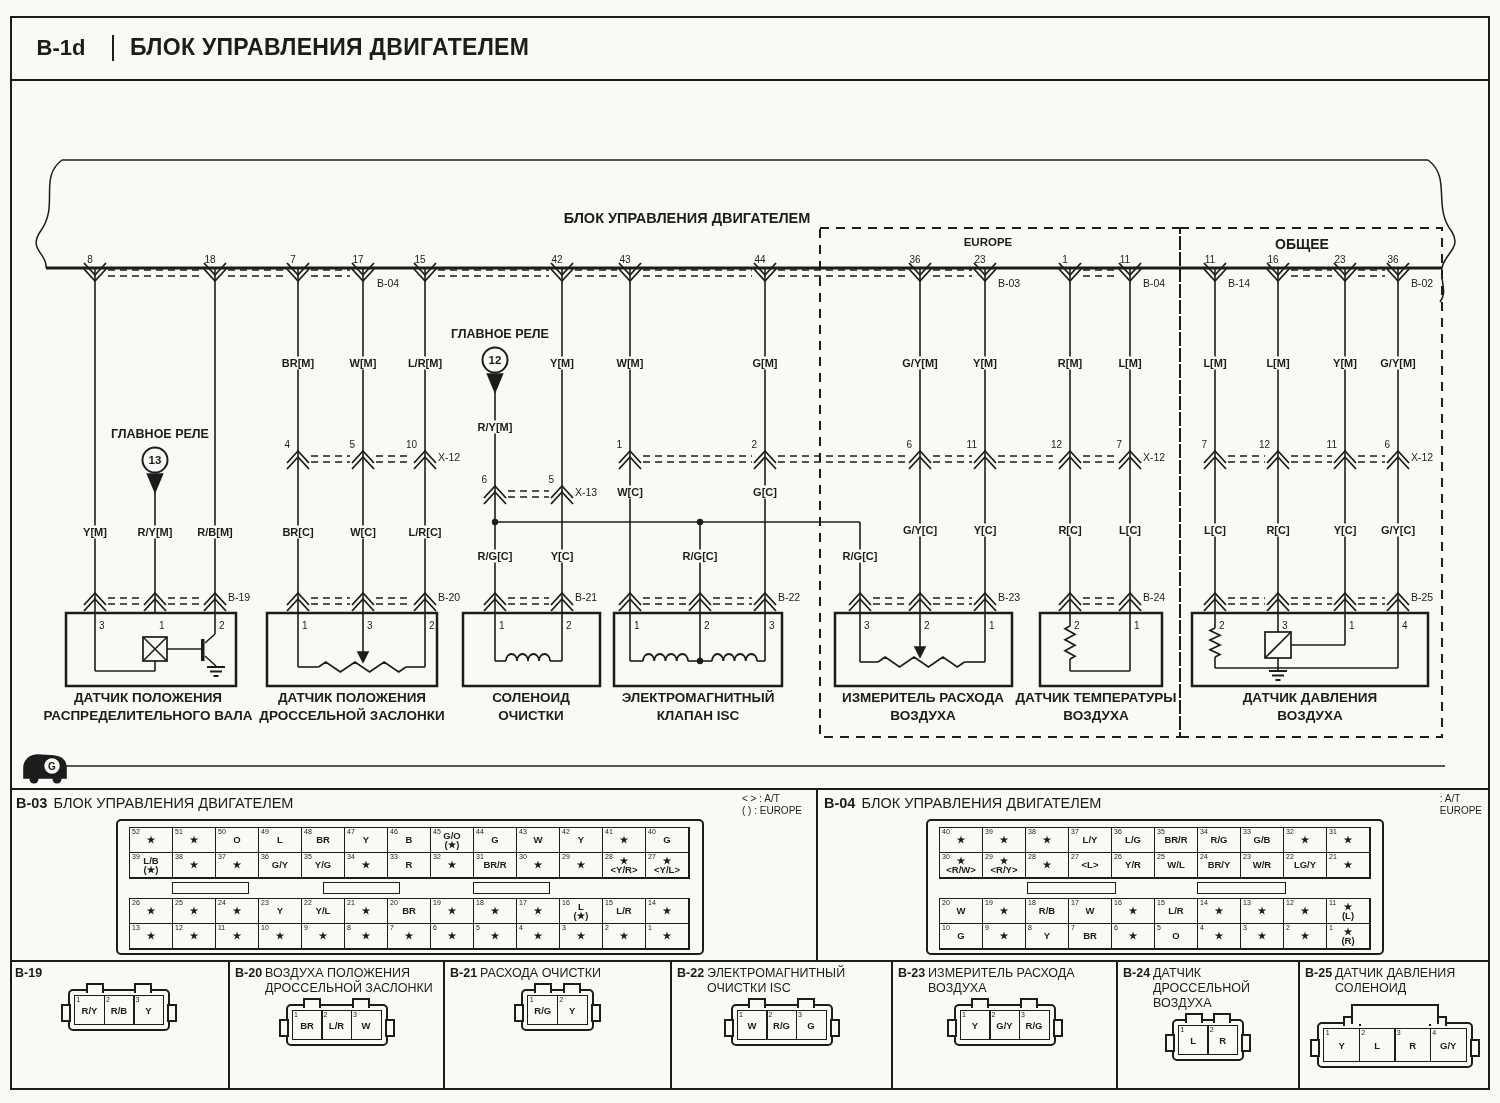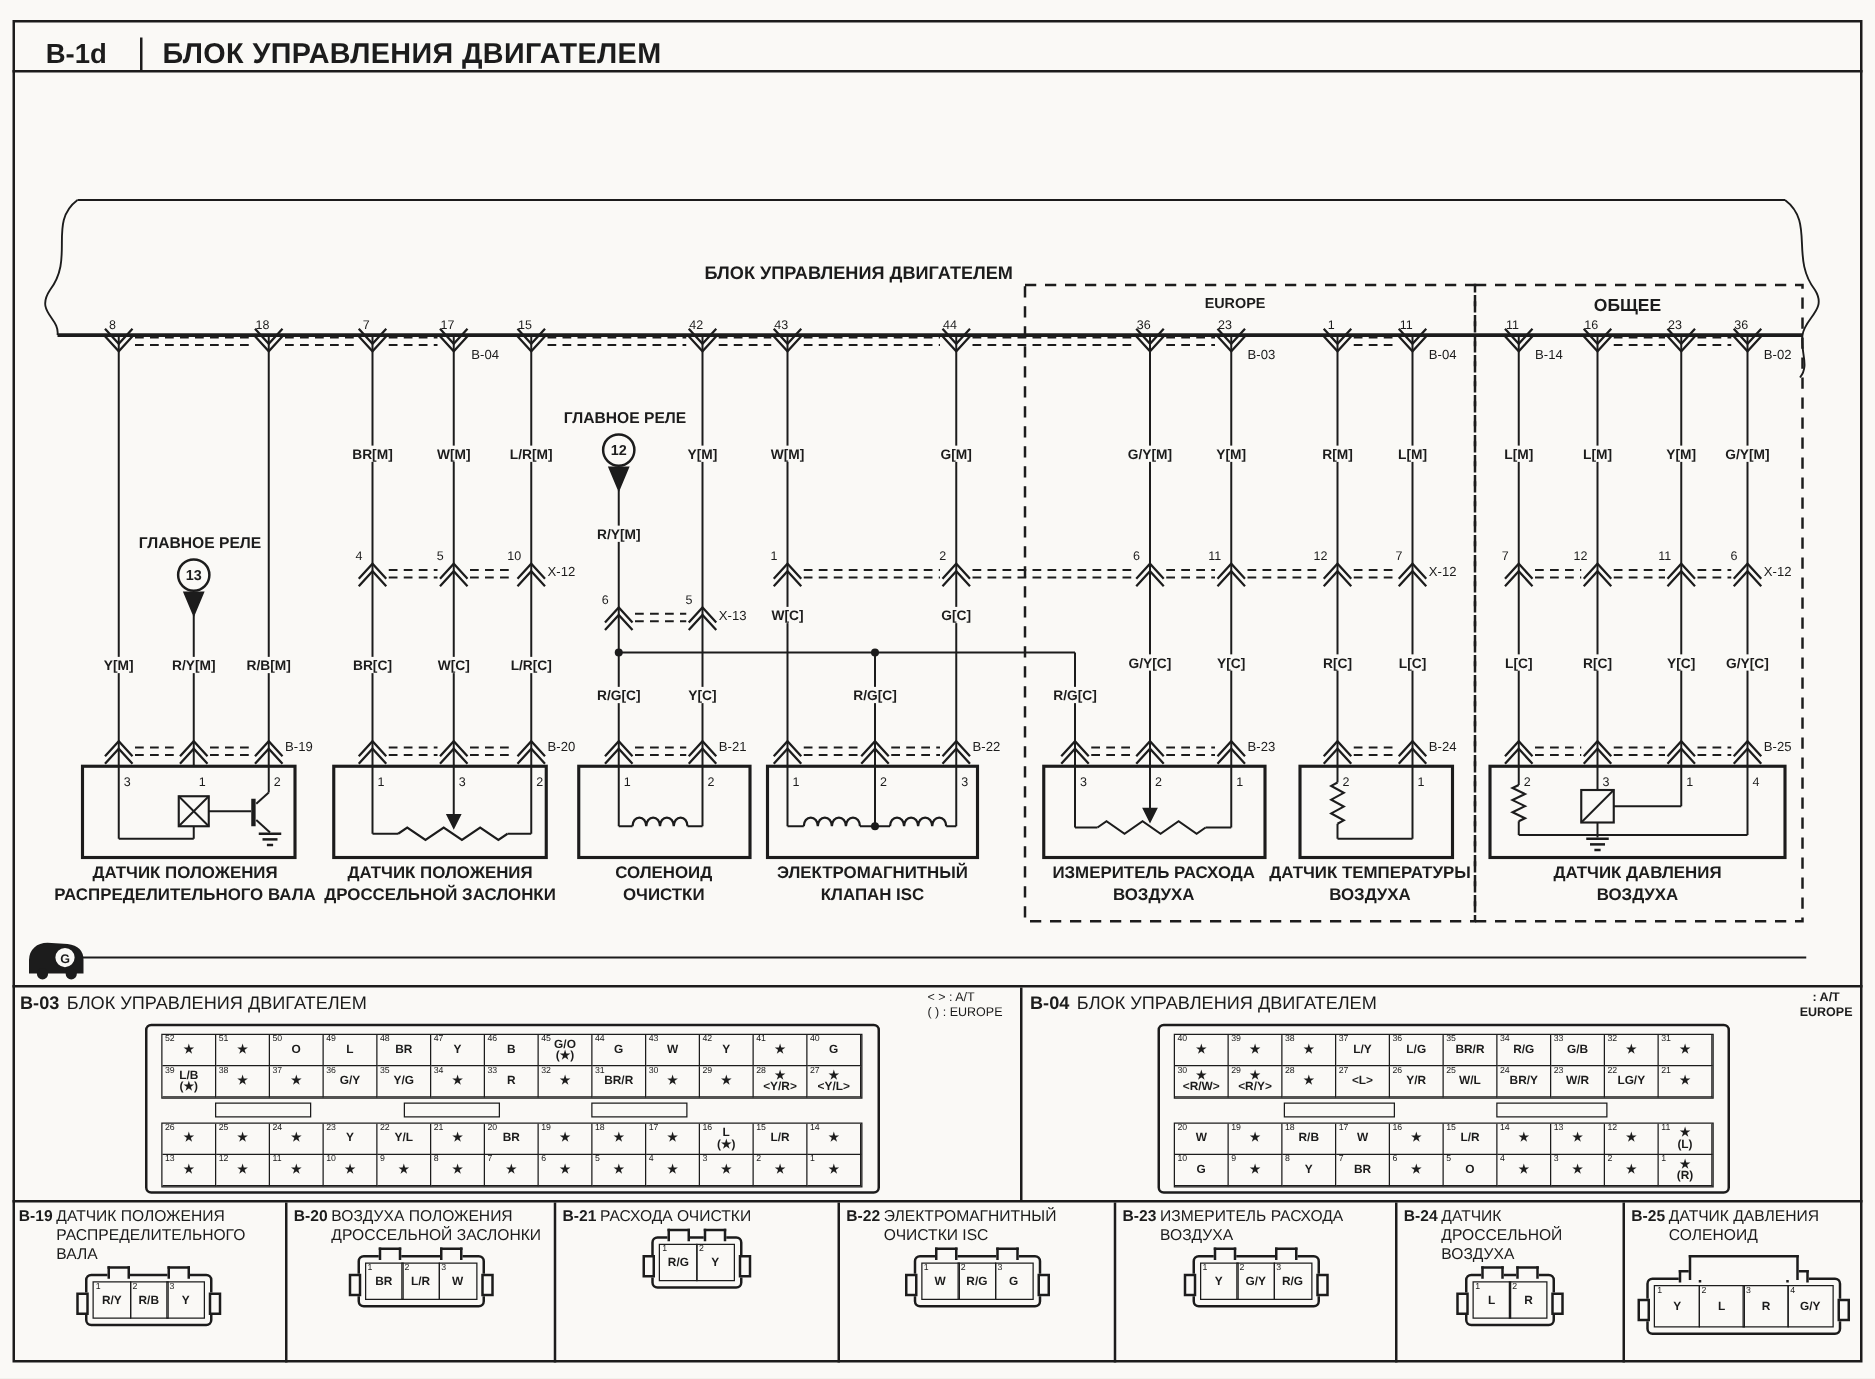--- a/index.html
+++ b/index.html
@@ -1,31 +1,31 @@
 <!DOCTYPE html>
 <html><head>
 <meta charset="utf-8">
 <style>
   html,body{margin:0;padding:0;background:#e8e6e0;}
   .page{position:relative;width:1500px;height:1103px;background:#faf9f6;font-family:"Liberation Sans",sans-serif;color:#1c1c1c;overflow:hidden;margin:0 auto;}
   .frame{position:absolute;left:10px;top:16px;width:1480px;height:1074px;border:2.5px solid #1c1c1c;box-sizing:border-box;}
-  .titlebar{position:absolute;left:10px;top:16px;width:1480px;height:42px;border-bottom:2.5px solid #1c1c1c;box-sizing:border-box;display:flex;align-items:flex-end;}
+  .titlebar{position:absolute;left:10px;top:16px;width:1480px;height:65px;border-bottom:2.5px solid #1c1c1c;box-sizing:border-box;display:flex;align-items:center;}
   .code-cell{width:104px;border-right:2.5px solid #1c1c1c;box-sizing:border-box;display:flex;align-items:center;justify-content:center;font-size:22px;font-weight:600;}
   .title-cell{flex:1;display:flex;align-items:center;padding-left:16px;font-size:23px;font-weight:600;letter-spacing:.3px;}
   svg#schem{position:absolute;left:0;top:0;width:1500px;height:1103px;}
   svg text{font-family:"Liberation Sans",sans-serif;fill:#1c1c1c;}
   .mid{position:absolute;left:10px;top:788px;width:1480px;height:174px;border-top:2.5px solid #1c1c1c;border-bottom:2.5px solid #1c1c1c;box-sizing:border-box;}
   .panel{position:absolute;top:0;height:100%;box-sizing:border-box;}
   .p-b03{left:0;width:808px;border-right:2.5px solid #1c1c1c;}
   .p-b04{left:808px;width:672px;}
   .phead{position:absolute;left:6px;top:5px;font-size:14.5px;display:flex;gap:6px;white-space:nowrap;}
   .phead .pid{font-weight:700;}
   .plegend{position:absolute;top:3px;font-size:10px;line-height:12px;}
   .p-b03 .plegend{right:14px;}
-  .p-b04 .plegend{right:8px;text-align:center;font-weight:bold;}
+  .p-b04 .plegend{right:8px;text-align:left;}
   .gridbox{position:absolute;border:2.5px solid #1c1c1c;border-radius:5px;box-sizing:border-box;background:#faf9f6;}
   #b03grid{left:106px;top:29px;width:588px;height:136px;padding:6px 0 0 11px;}
   #b04grid{left:108px;top:29px;width:458px;height:136px;padding:6px 0 0 11px;}
   .gtable{display:grid;border:1.5px solid #1c1c1c;width:fit-content;background:#faf9f6;}
   .gcell{position:relative;width:43px;height:25px;border-right:1.2px solid #1c1c1c;border-bottom:1.2px solid #1c1c1c;box-sizing:border-box;}
   .gn{position:absolute;top:0;left:2px;font-size:7px;}
   .gv{width:100%;height:100%;display:flex;align-items:center;justify-content:center;font-size:9.5px;font-weight:700;text-align:center;line-height:8.5px;white-space:pre-line;padding-top:1px;box-sizing:border-box;}
   .slotrow{position:relative;height:15px;margin:2px 0;}
   .slot{position:absolute;top:1px;height:10px;border:1.8px solid #1c1c1c;background:#faf9f6;}
   .bottom-row{position:absolute;left:10px;top:962px;width:1480px;height:128px;display:flex;}
@@ -915,21 +915,20 @@
             </div>
           </div>
         </div>
     </div>
   </div>
 
   <div class="bottom-row" id="bottomRow">
       <div class="bcell" style="width: 220px;">
         <div class="bhead">
           <span class="bid">B-19</span>
-          <span class="bname">ДАТЧИК ПОЛОЖЕНИЯ РАСПРЕДЕЛИТЕЛЬНОГО ВАЛА</span>
         </div>
         <div class="cwrap">
           <div class="shell">
             <div class="tab t1"></div>
             <div class="tab t2"></div>
             <div class="nub nl"></div>
             <div class="nub nr"></div>
             <div class="cpin">
               <span class="cpn">1</span>
               <span>R/Y</span>

